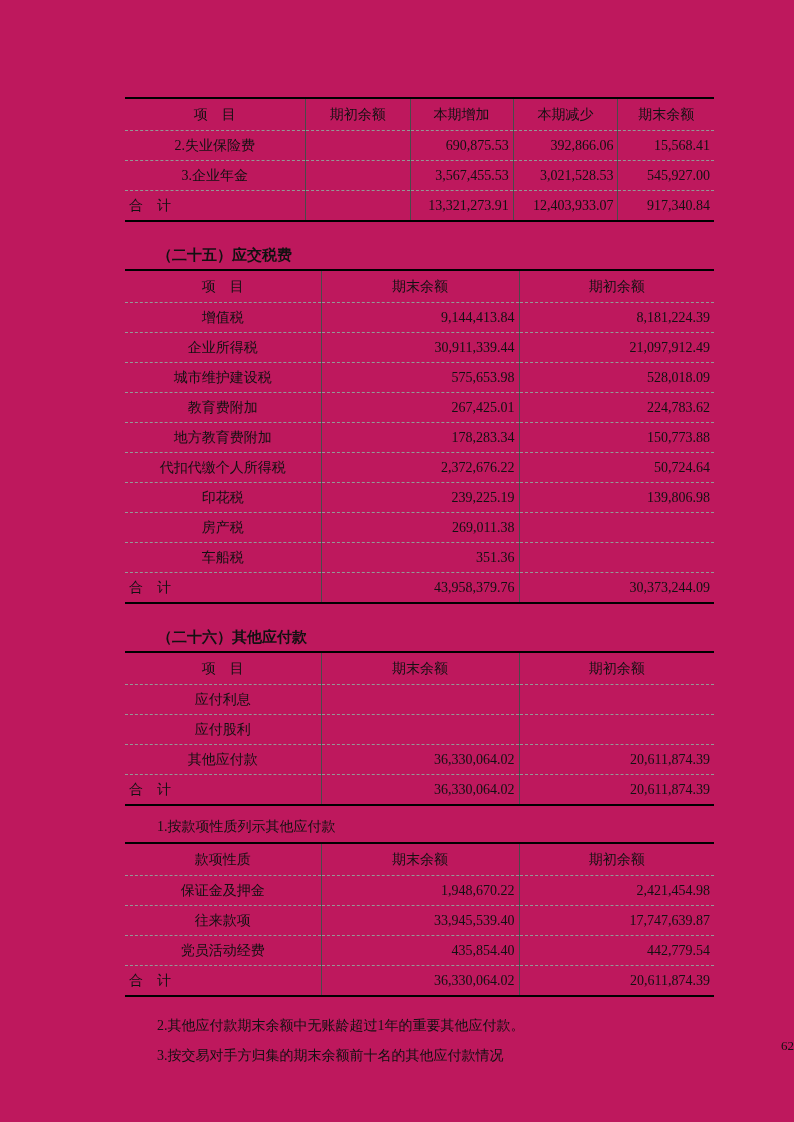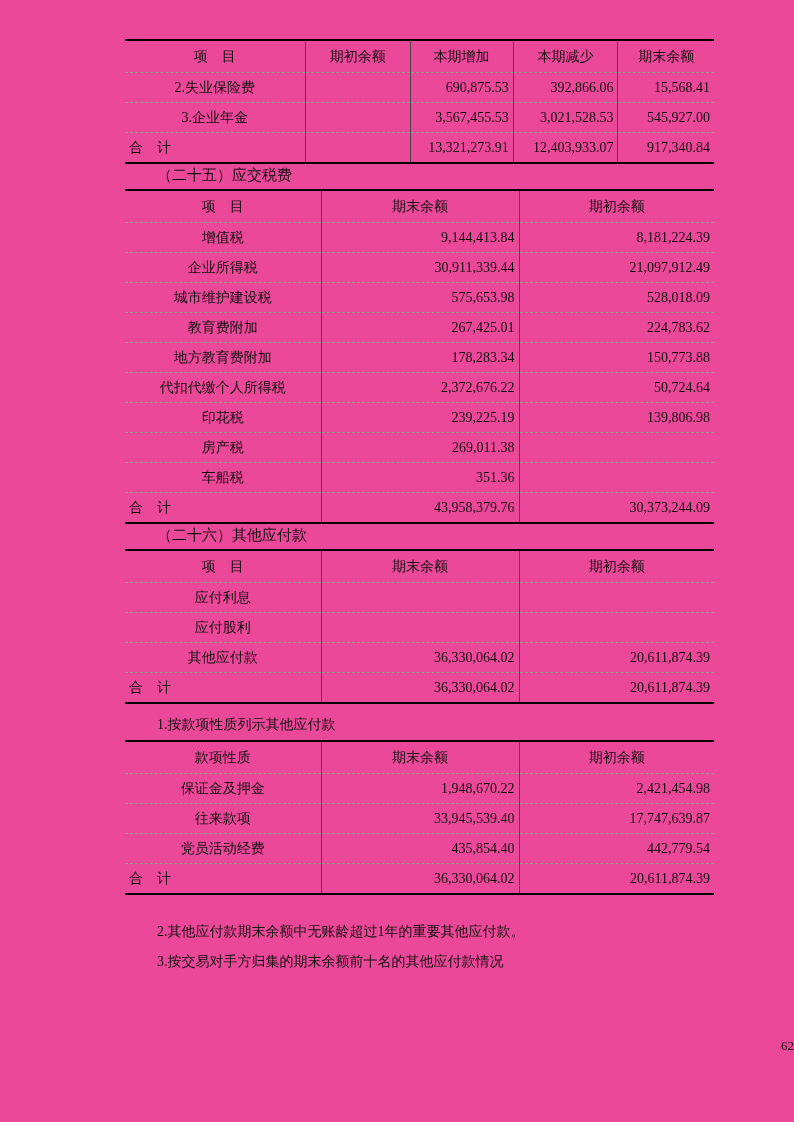--- a/index.html
+++ b/index.html
@@ -5,23 +5,23 @@
   html, body {
     margin: 0;
     padding: 0;
     background: #e8e8e8;
   }
   .page {
     position: relative;
     width: 794px;
     height: 1122px;
     margin: 0 auto;
-    background: #ec4899;
+    background: #be185d;
     box-sizing: border-box;
-    padding: 39px 80px 0 125px;
+    padding: 97px 80px 0 125px;
     font-family: "Liberation Serif", "DejaVu Serif", serif;
     color: #111111;
     overflow: hidden;
   }
   table.fin {
     width: 100%;
     border-collapse: collapse;
     table-layout: fixed;
     border-top: 2.5px solid #000;
     border-bottom: 2.5px solid #000;
@@ -48,32 +48,32 @@
   }
   
   table.fin tbody tr > td {
     border-top: 1px dashed #969696;
   }
   td.label  { text-align: center;  padding-left: 7px; }
   td.total-label { text-align: left; padding-left: 4px; }
   td.num    { text-align: right; padding-right: 11px; }
   .section-title {
     font-size: 15px;
-    font-weight: normal;
-    margin: 1px 0 4px 0;
+    font-weight: bold;
+    margin: 23px 0 4px 0;
     padding-left: 32px;
     line-height: 20px;
   }
   .note {
     font-size: 14px;
     line-height: 17px;
     padding-left: 32px;
   }
   .note-1 { margin: 12px 0 7px 0; }
-  .note-2 { margin: 28px 0 0 0; }
+  .note-2 { margin: 20px 0 0 0; }
   .note-3 { margin: 13px 0 0 0; }
   .page-number {
     position: absolute;
     left: 0;
     top: 1038px;
     width: 794px;
     text-align: right;
     font-size: 13px;
   }
 </style>

